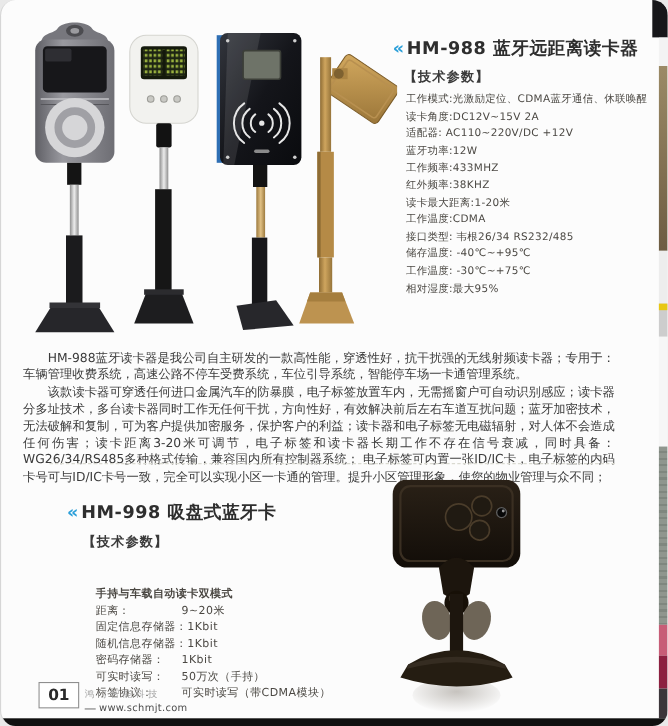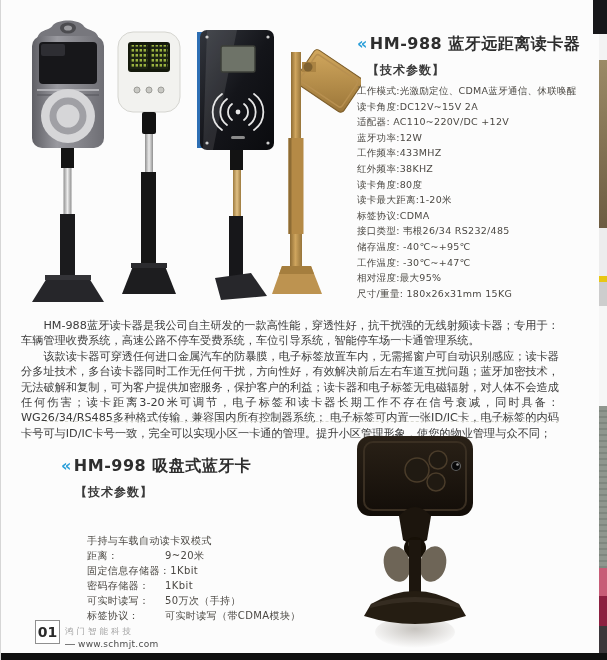--- a/index.html
+++ b/index.html
@@ -1,45 +1,45 @@
 <!DOCTYPE html>
 <html><head>
 <meta charset="utf-8">
 <style>
   * { margin:0; padding:0; box-sizing:border-box; }
   html,body { background:#e9e9e9; }
   body { font-family:"DejaVu Sans","Liberation Sans",sans-serif; }
   #page {
     position:relative; width:607px; height:660px; background:#fcfcfc;
-    overflow:hidden; margin:0 auto; border-left:1px solid #d6d6d6;
+    overflow:hidden; margin:0 auto; border-left:1px solid #d6d6d6;border-radius:14px;
   }
   
   .photo-area { position:absolute; left:6px; top:6px; width:352px; height:300px; }
   .photo-area svg { position:absolute; }
   
   .hm988 { position:absolute; left:356px; top:34px; width:246px; }
   .prod-title { font-size:16px; font-weight:bold; color:#2e2e2e; letter-spacing:0.5px; white-space:nowrap; }
   .chev { color:#2b9fd9; font-weight:bold; margin-right:2px; }
   .sec-head { font-size:12px; font-weight:bold; color:#3a3a3a; margin:7px 0 4px 10px; letter-spacing:1px; }
-  .spec-list { margin-left:0; }
+  .spec-list { margin-left:12px; }
   .spec-line { font-size:9.5px; line-height:15.6px; color:#4b4843; white-space:nowrap; letter-spacing:0.3px; }
   
   .desc { position:absolute; left:20px; top:318px; width:538px; }
   .desc p { font-size:11.2px; line-height:15.4px; color:#3b3b3b; text-align:justify; text-indent:2em; }
   .dashed-divider { position:absolute; left:44px; top:421px; width:514px; border-top:1px dashed #d9d9d0; }
   
   .hm998 { position:absolute; left:60px; top:456px; width:300px; }
   .hm998 .sec-head { margin-left:14px; }
   .hm998-specs { margin-left:26px; margin-top:2px; }
-  .hm998-mode { font-size:10px; line-height:15px; color:#4b4843; font-weight:normal; letter-spacing:0.4px;margin-top:32px; }
+  .hm998-mode { font-size:10px; line-height:15px; color:#4b4843; font-weight:bold; letter-spacing:0.4px;margin-top:32px; }
   .hm998-row { font-size:10px; line-height:15px; color:#4b4843; letter-spacing:0.4px; }
   .hm998-row .lbl { display:inline-block; min-width:78px; }
   
   .footer { position:absolute; left:34px; top:620px; display:flex; align-items:flex-start; }
-  .page-num-box { width:25px; height:24px; border:1.5px solid #8f8f8f; display:flex; align-items:center; justify-content:center;
+  .page-num-box { width:37px; height:24px; border:1.5px solid #8f8f8f; display:flex; align-items:center; justify-content:center;
                   font-size:14px; font-weight:bold; color:#2a2a2a; background:#fff; }
   .footer-text { margin-left:5px; padding-top:6px; }
   .company { font-size:8.5px; color:#a3a3a3; letter-spacing:3px; }
   .site-row { display:flex; align-items:center; margin-top:1px; }
   .site-dash { display:inline-block; width:10px; border-top:1px solid #7a7a7a; margin-right:3px; }
   .website { font-size:9px; color:#4c4c4c; letter-spacing:0.3px; }
   
   .bottom-bar { position:absolute; left:0; bottom:0; width:607px; height:7px; background:#101010; }
   .edge-strip { position:absolute; right:0; top:0; width:8px; height:653px; }
   .edge-strip div { width:8px; }
@@ -184,47 +184,46 @@
       <span class="chev">«</span><span>HM-988 蓝牙远距离读卡器</span>
     </div>
     <div class="sec-head">【技术参数】</div>
     <div class="spec-list">
       <div class="spec-line">工作模式:光激励定位、CDMA蓝牙通信、休联唤醒</div>
       <div class="spec-line">读卡角度:DC12V~15V   2A</div>
       <div class="spec-line">适配器: AC110~220V/DC +12V</div>
       <div class="spec-line">蓝牙功率:12W</div>
       <div class="spec-line">工作频率:433MHZ</div>
       <div class="spec-line">红外频率:38KHZ</div>
-      <div class="spec-line">读卡角度:80度</div>
       <div class="spec-line">读卡最大距离:1-20米</div>
-      <div class="spec-line">标签协议:CDMA</div>
+      <div class="spec-line">工作温度:CDMA</div>
       <div class="spec-line">接口类型: 韦根26/34  RS232/485</div>
       <div class="spec-line">储存温度: -40℃~+95℃</div>
-      <div class="spec-line">工作温度: -30℃~+47℃</div>
+      <div class="spec-line">工作温度: -30℃~+75℃</div>
       <div class="spec-line">相对湿度:最大95%</div>
-      <div class="spec-line">尺寸/重量: 180x26x31mm  15KG</div>
     </div>
   </div>
 
   <div class="desc">
     <p>HM-988蓝牙读卡器是我公司自主研发的一款高性能，穿透性好，抗干扰强的无线射频读卡器；专用于：车辆管理收费系统，高速公路不停车受费系统，车位引导系统，智能停车场一卡通管理系统。</p>
     <p>该款读卡器可穿透任何进口金属汽车的防暴膜，电子标签放置车内，无需摇窗户可自动识别感应；读卡器分多址技术，多台读卡器同时工作无任何干扰，方向性好，有效解决前后左右车道互扰问题；蓝牙加密技术，无法破解和复制，可为客户提供加密服务，保护客户的利益；读卡器和电子标签无电磁辐射，对人体不会造成任何伤害；读卡距离3-20米可调节，电子标签和读卡器长期工作不存在信号衰减，同时具备：WG26/34/RS485多种格式传输，兼容国内所有控制器系统； 电子标签可内置一张ID/IC卡，电子标签的内码卡号可与ID/IC卡号一致，完全可以实现小区一卡通的管理。提升小区管理形象，使您的物业管理与众不同；</p>
   </div>
 
   <div class="dashed-divider"></div>
 
   <div class="hm998">
     <div class="prod-title">
       <span class="chev">«</span><span>HM-998 吸盘式蓝牙卡</span>
     </div>
     <div class="sec-head">【技术参数】</div>
     <div class="hm998-specs">
       <div class="hm998-mode">手持与车载自动读卡双模式</div>
       <div class="hm998-row"><span class="lbl">距离：</span><span>9~20米</span></div>
       <div class="hm998-row"><span class="lbl">固定信息存储器：</span><span>1Kbit</span></div>
+      <div class="hm998-row"><span class="lbl">随机信息存储器：</span><span>1Kbit</span></div>
       <div class="hm998-row"><span class="lbl">密码存储器：</span><span>1Kbit</span></div>
       <div class="hm998-row"><span class="lbl">可实时读写：</span><span>50万次（手持）</span></div>
       <div class="hm998-row"><span class="lbl">标签协议：</span><span>可实时读写（带CDMA模块）</span></div>
     </div>
   </div>
 
   <svg style="position:absolute;left:338px;top:428px" width="152" height="228" viewBox="0 0 152 228">
     <defs>
       <radialGradient id="g5refl" cx="0.5" cy="0.4" r="0.6">
         <stop offset="0" stop-color="#9a948c" stop-opacity="0.55"></stop>

